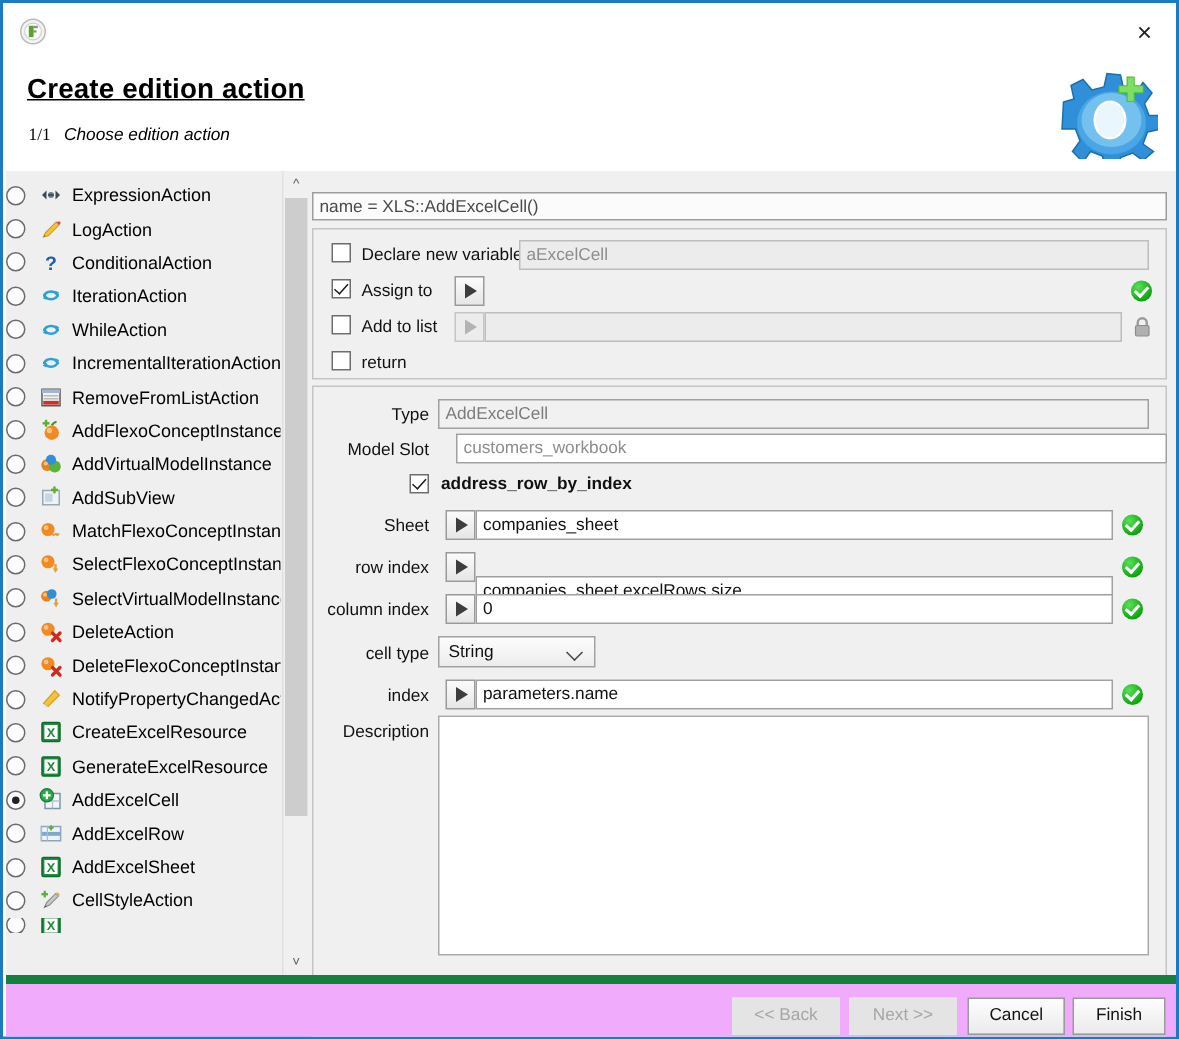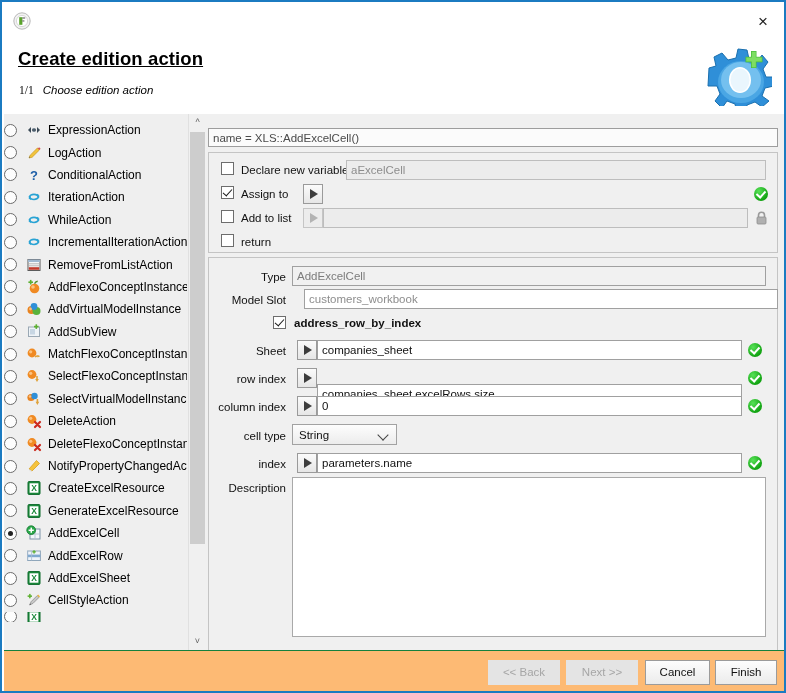--- a/index.html
+++ b/index.html
@@ -293,22 +293,22 @@
     background: #ffffff;
     border: 1px solid #a9a9a9;
     box-sizing: border-box;
   }
 
   
   .footer {
     position: absolute;
     left: 2px; top: 648px;
     width: 782px; height: 43px;
-    background: #fdba74;
-    border-top: 1px solid #15803d;
+    background: #f0abfc;
+    border-top: 6px solid #15803d;
     box-sizing: border-box;
   }
   .btn {
     position: absolute;
     top: 9px;
     height: 25px;
     background: linear-gradient(#fdfdfd, #ebebeb);
     border: 1px solid #9b9b9b;
     box-sizing: border-box;
     font-size: 11.5px;

